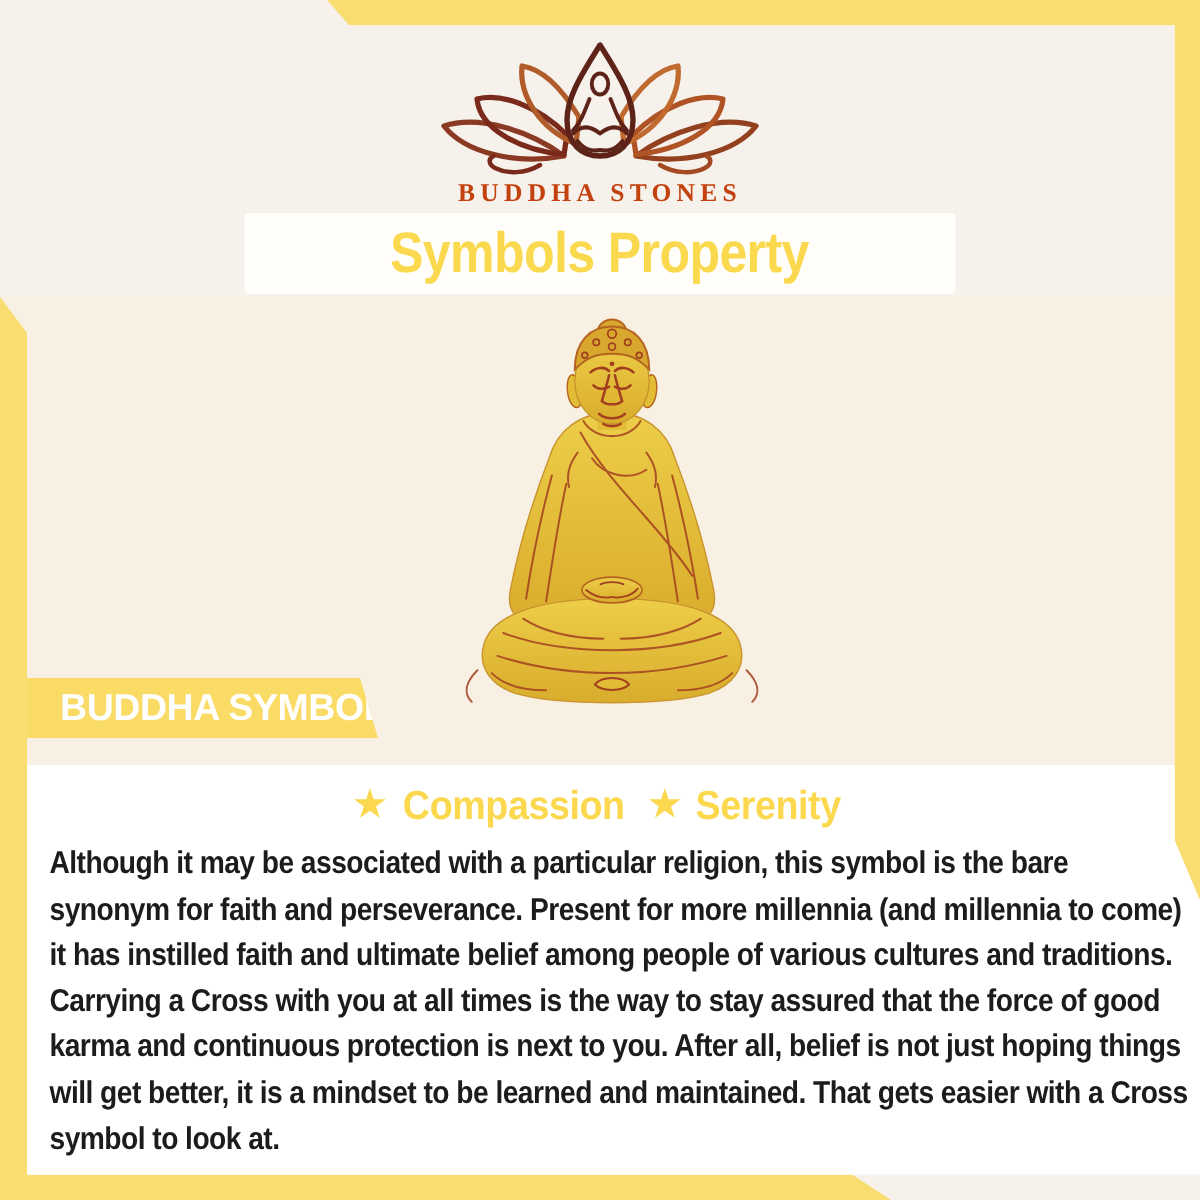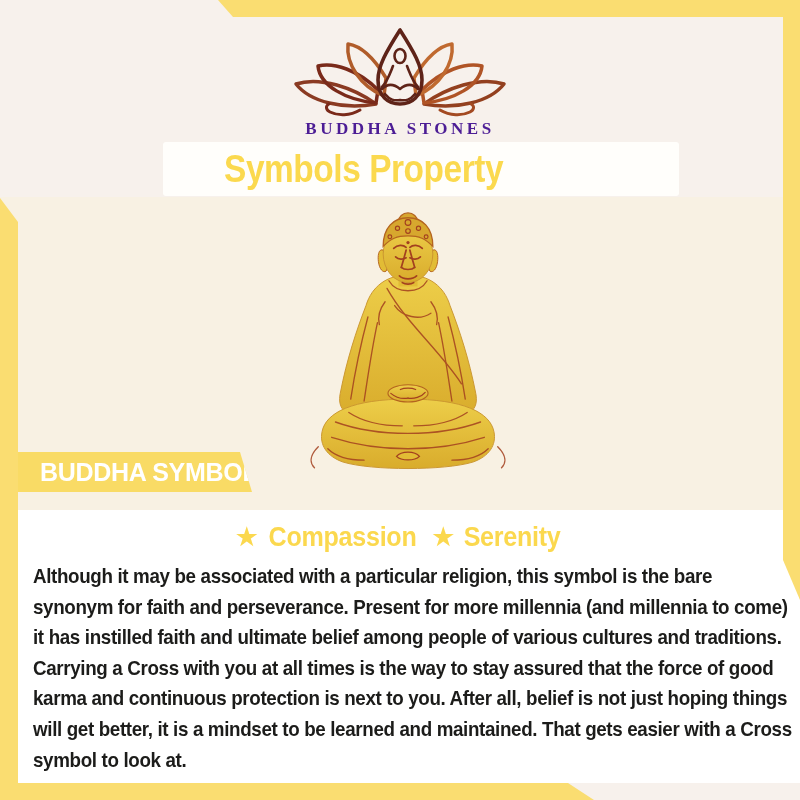--- a/index.html
+++ b/index.html
@@ -19,24 +19,24 @@
     clip-path:polygon(0 0,100% 0,100% 100%,0 560px);}
   .band-left{left:0;top:198px;width:18px;height:602px;
     clip-path:polygon(0 0,100% 24px,100% 100%,0 100%);}
   .band-bottom{left:0;bottom:0;width:600px;height:17px;
     clip-path:polygon(0 0,568px 0,594px 100%,0 100%);}
   
   .logo-wrap{position:absolute;left:0;top:0;width:800px;height:140px;
     display:flex;flex-direction:column;align-items:center;}
   .logo-art{margin-top:26px;width:224px;height:92px;}
   .brand-name{margin-top:1px;font-family:"Liberation Serif",serif;font-size:17px;
-    font-weight:600;letter-spacing:3.5px;color:#4c1d95;}
+    font-weight:600;letter-spacing:3.5px;color:#c2410c;}
   
   .banner{position:absolute;left:163px;top:142px;width:474px;height:54px;
-    background:#FFFEFB;border-radius:3px;display:flex;align-items:center;padding-left:42px;}
+    background:#FFFEFB;border-radius:3px;display:flex;align-items:center;justify-content:center;}
   .banner-title{font-size:38px;font-weight:bold;color:#FBD94E;letter-spacing:-0.5px;
     transform:scaleX(0.88);white-space:nowrap;}
   
   .buddha{position:absolute;left:303px;top:206px;width:210px;height:285px;}
   
   .ribbon{position:absolute;left:18px;top:452px;width:234px;height:40px;background:#F9DB65;
     clip-path:polygon(0 0,222px 0,234px 100%,0 100%);
     display:flex;align-items:center;z-index:5;}
   .ribbon-label{padding-left:22px;font-size:25px;font-weight:bold;color:#FFFFFF;
     letter-spacing:-0.3px;white-space:nowrap;}

